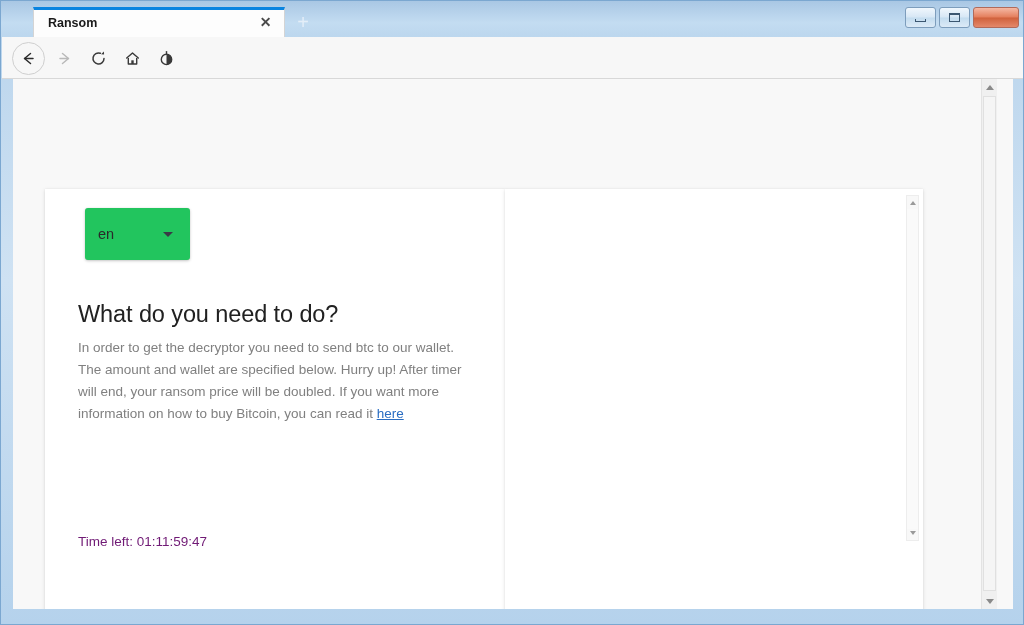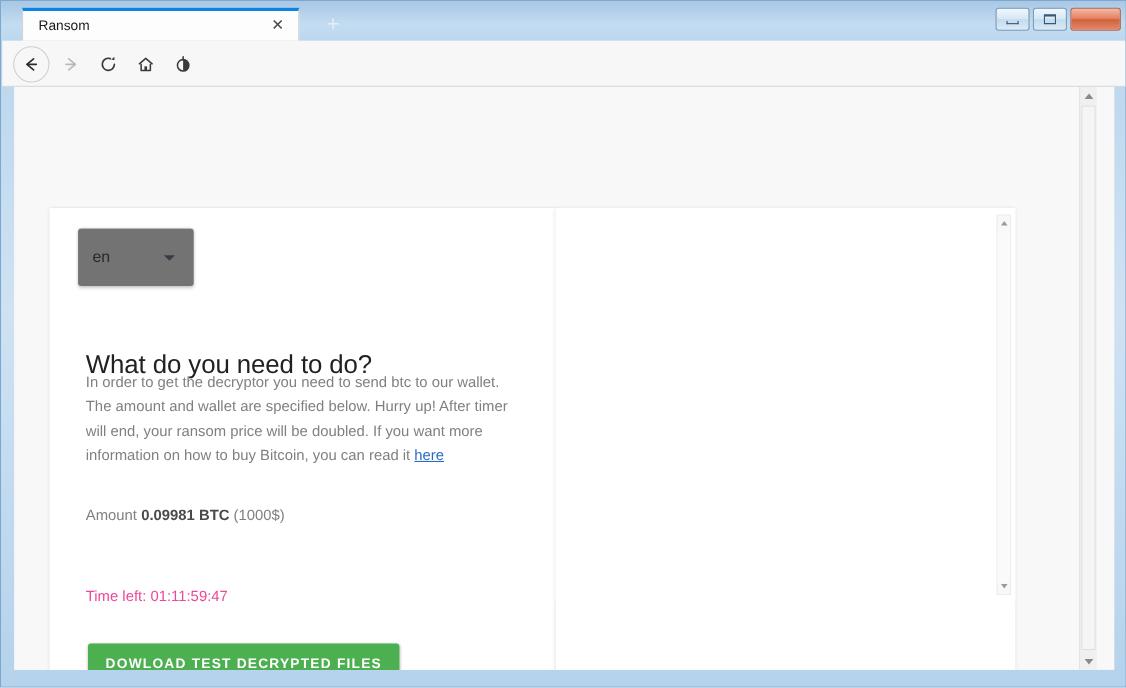--- a/index.html
+++ b/index.html
@@ -31,29 +31,30 @@
   .titlebar {
     position: absolute;
     left: 0; top: 0;
     width: 1024px;
     height: 36px;
     background: linear-gradient(to bottom, #a9c7e4 0%, #c3dcf1 60%, #bcd7ee 100%);
   }
 
   .tab {
     position: absolute;
-    left: 19px;
+    left: 32px;
     top: 6px;
     width: 252px;
     height: 30px;
     background: #fdfdfd;
     border-top: 3px solid #0a84e0;
     border-left: 1px solid #d4d4d4;
     border-right: 1px solid #d4d4d4;
     box-sizing: border-box;
+    font-weight: bold;
   }
   .tab-title {
     position: absolute;
     left: 14px;
     top: 6px;
     font-size: 12.5px;
     color: #1a1a1a;
     white-space: nowrap;
     overflow: hidden;
     max-width: 190px;
@@ -412,25 +413,25 @@
   .card-right {
     left: 492px;
     top: 110px;
     width: 418px;
     height: 464px;
   }
 
   
   .lang {
     position: absolute;
-    left: 26px;
+    left: 40px;
     top: 19px;
     width: 105px;
     height: 52px;
-    background: #737373;
+    background: #22c55e;
     border-radius: 3px;
     box-shadow: 0 1px 3px rgba(0,0,0,0.22), 0 0 1px rgba(0,0,0,0.12);
     display: flex;
     align-items: center;
     cursor: pointer;
   }
   .lang-val {
     margin-left: 13px;
     font-size: 14.5px;
     color: #2a2a2a;
@@ -446,21 +447,20 @@
 
   
   .h1 {
     position: absolute;
     left: 33px;
     top: 112px;
     font-size: 23.5px;
     color: #212121;
     font-weight: 400;
     letter-spacing: -0.1px;
-    margin-top: 17px;
   }
   .para {
     position: absolute;
     left: 33px;
     top: 148px;
     width: 400px;
     font-size: 13.5px;
     line-height: 22px;
     color: #808080;
   }
@@ -497,21 +497,21 @@
       #e4e4e4 90%, #ececec 100%);
     filter: blur(1.6px);
     border-radius: 1px;
   }
 
   .timeleft {
     position: absolute;
     left: 33px;
     top: 345px;
     font-size: 13.5px;
-    color: #ec4899;
+    color: #701a75;
   }
 
   .btn-green {
     position: absolute;
     left: 35px;
     top: 396px;
     padding: 11px 16px;
     background: #4caf50;
     color: #fff;
     border: none;
@@ -728,30 +728,24 @@
           <span class="lang-val">en</span>
           <span class="lang-chev"></span>
         </div>
 
         <div class="h1">What do you need to do?</div>
 
         <div class="para">
           <span>In order to get the decryptor you need to send btc to our wallet. The amount and wallet are specified below. Hurry up! After timer will end, your ransom price will be doubled. If you want more information on how to buy Bitcoin, you can read it </span><a href="#">here</a>
         </div>
 
-        <div class="amount-row">
-          <span>Amount</span>
-          <b>0.09981 BTC</b>
-          <span>(1000$)</span>
-        </div>
 
 
         <div class="timeleft">Time left: 01:11:59:47</div>
 
-        <button class="btn-green">DOWLOAD TEST DECRYPTED FILES</button>
       </div>
 
       <div class="card card-right">
 
         <div class="chat-scrollarea">
           <div class="chat-messages"></div>
           <div class="chatscroll">
             <span class="csb-arrow up">
                 <i></i>
               </span>

